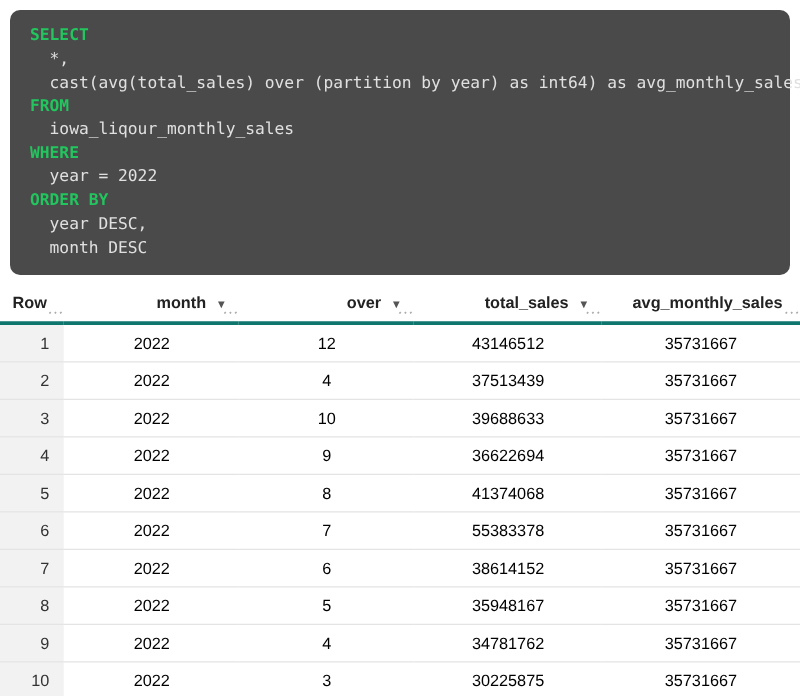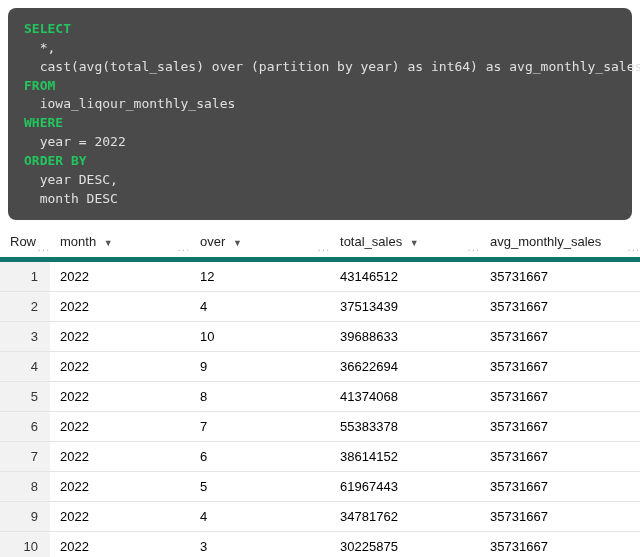--- a/index.html
+++ b/index.html
@@ -21,23 +21,23 @@
     }
     .kw { color: #22c55e; font-weight: bold; }
     .ws { color: #e0e0e0; }
 
     table {
       border-collapse: collapse;
       width: 100%;
       font-size: 13px;
     }
     thead th {
-      text-align: left;
-      font-weight: 400;
-      border-bottom: 5px solid #0f766e;
+      text-align: right;
+      font-weight: 700;
+      border-bottom: 3px solid #0f766e;
       padding: 6px 10px 8px 10px;
       color: #222;
       position: relative;
     }
     thead th .hdr-label { margin-right: 4px; }
     thead th .tri {
       display: inline-block;
       font-size: 9px;
       color: #555;
       vertical-align: middle;
@@ -55,21 +55,21 @@
       padding: 7px 10px;
     }
     td.row-idx {
       background: #f2f2f2;
       text-align: right;
       color: #333;
       width: 50px;
       padding-right: 12px;
     }
     td.num {
-      text-align: left;
+      text-align: center;
       font-variant-numeric: tabular-nums;
     }
     th.row-col { width: 50px; }
     th.year-col { width: 140px; }
     th.month-col { width: 140px; }
     th.ts-col { width: 150px; }
     th.avg-col { }
   </style>
 </head>
 <body>
@@ -160,21 +160,21 @@
         <td class="row-idx">7</td>
         <td class="num">2022</td>
         <td class="num">6</td>
         <td class="num">38614152</td>
         <td class="num">35731667</td>
       </tr>
       <tr>
         <td class="row-idx">8</td>
         <td class="num">2022</td>
         <td class="num">5</td>
-        <td class="num">61967443</td>
+        <td class="num">35948167</td>
         <td class="num">35731667</td>
       </tr>
       <tr>
         <td class="row-idx">9</td>
         <td class="num">2022</td>
         <td class="num">4</td>
         <td class="num">34781762</td>
         <td class="num">35731667</td>
       </tr>
       <tr>

